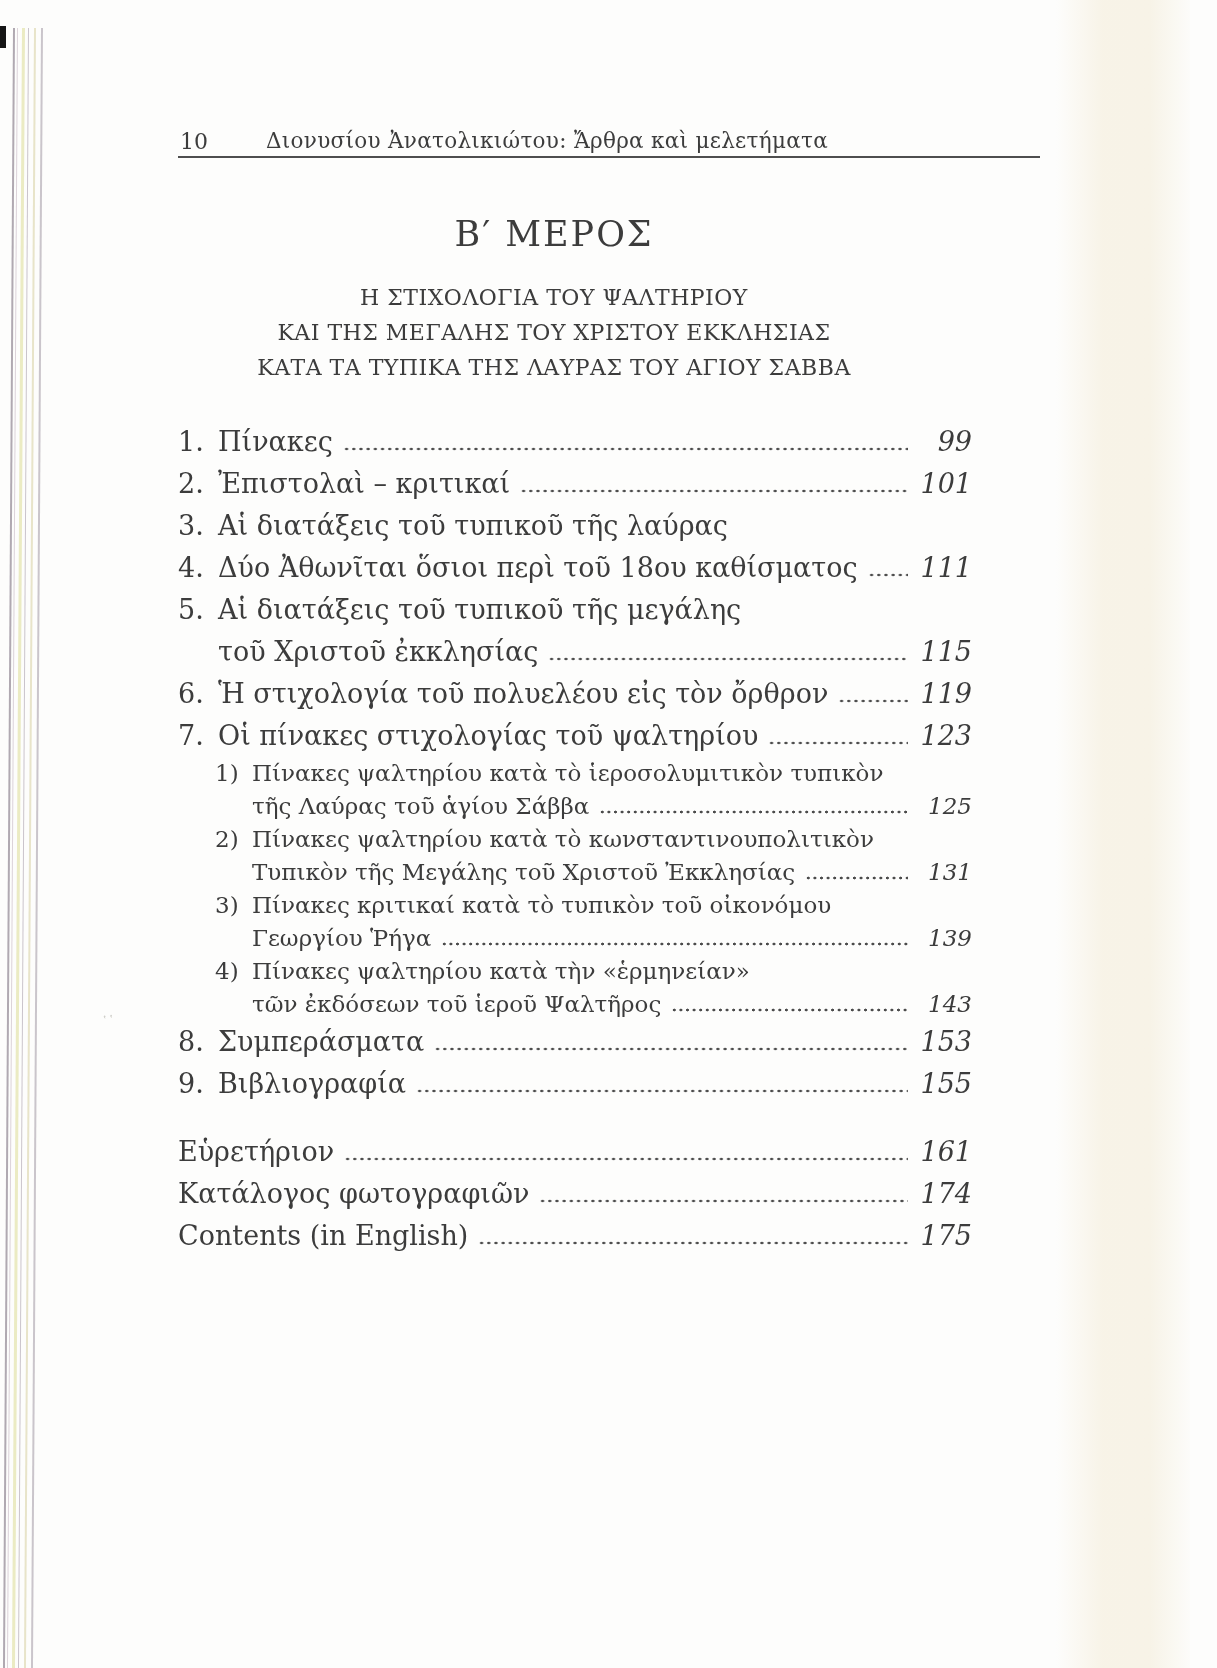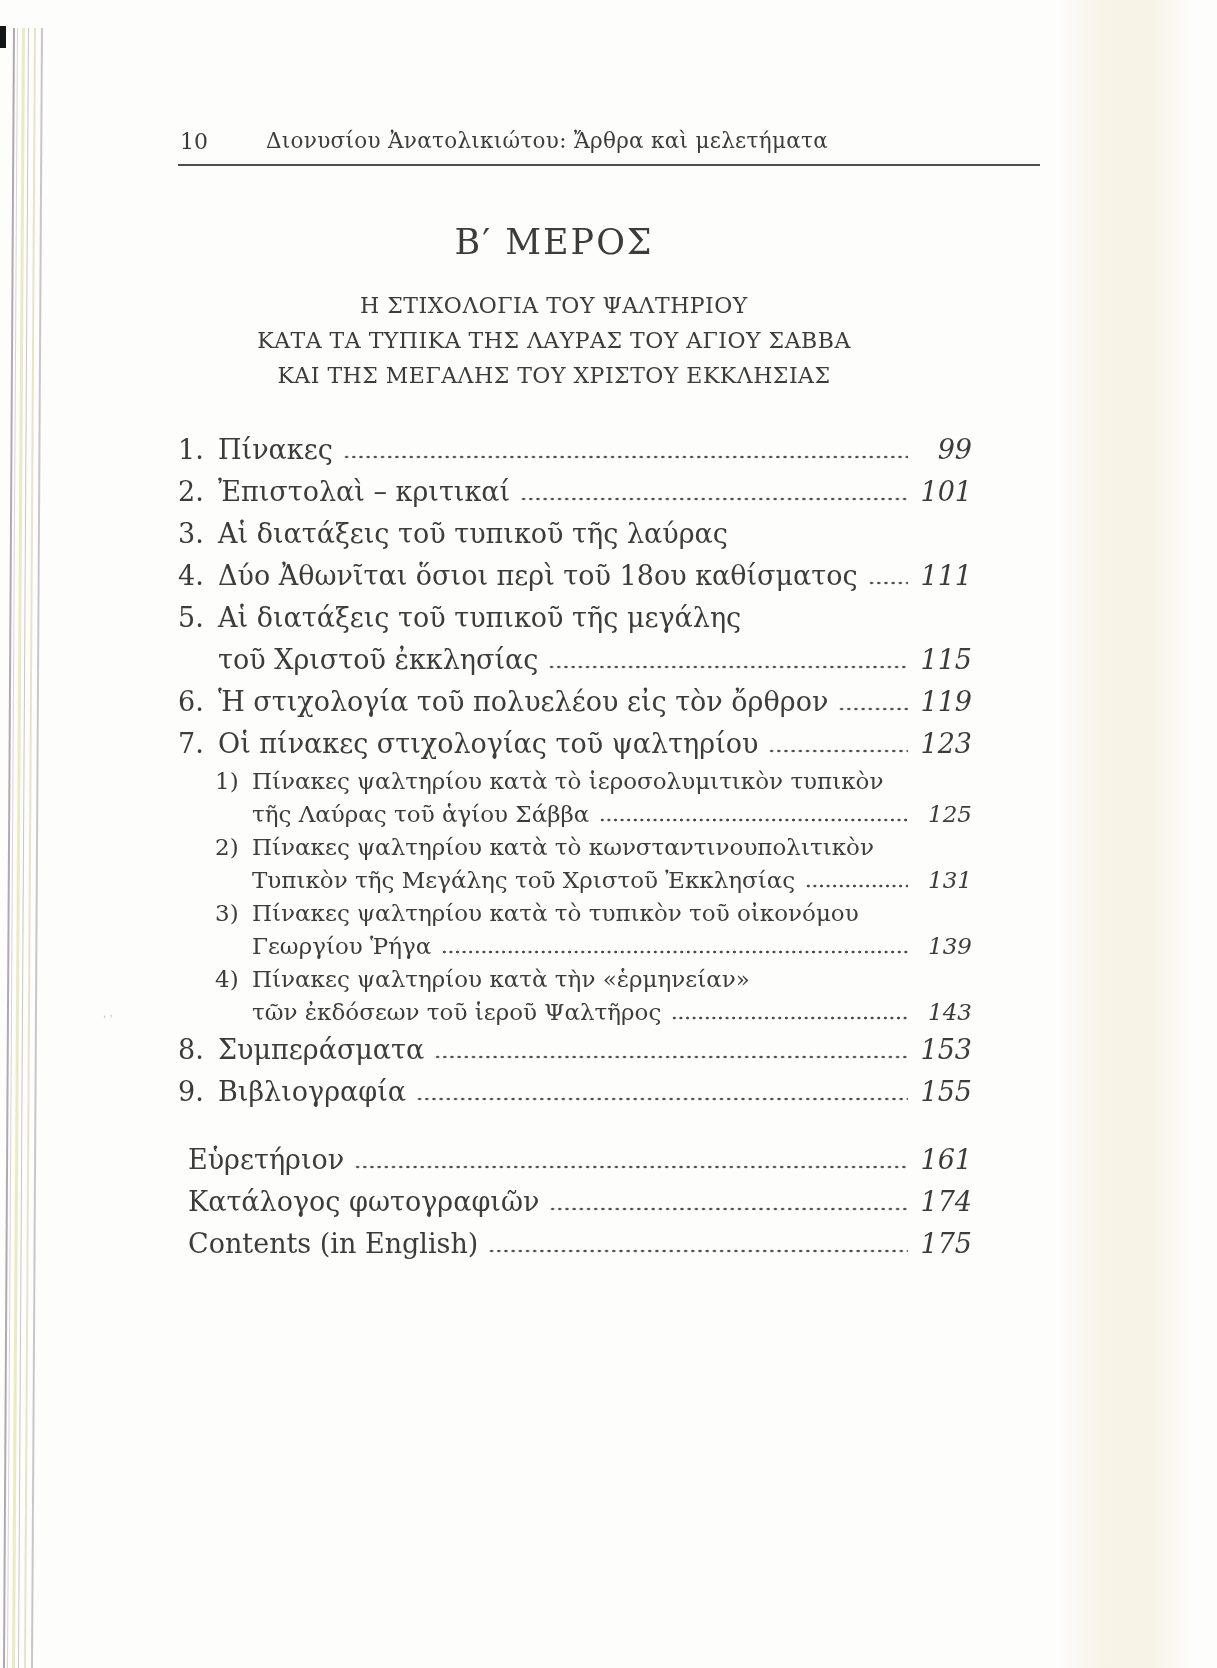--- a/index.html
+++ b/index.html
@@ -15,21 +15,21 @@
   .sl2{left:17px;width:1px;background:rgba(205,192,203,.7);}
   .sl3{left:22px;width:3px;background:rgba(230,230,180,.8);}
   .sl4{left:28px;width:1px;background:rgba(168,158,170,.6);}
   .sl5{left:34px;width:2px;background:rgba(222,216,180,.7);}
   .sl6{left:41px;width:2px;background:rgba(160,152,162,.55);}
   .right-band{position:absolute;top:0;bottom:0;left:1056px;width:134px;
     background:linear-gradient(90deg,rgba(243,235,214,0) 0%,rgba(243,235,214,.55) 35%,rgba(241,233,210,.5) 70%,rgba(248,244,232,.12) 100%);}
   .stray-mark{position:absolute;left:102px;top:1014px;font-size:13px;color:rgba(140,138,128,.4);transform:rotate(-8deg);}
   
   .header-wrap{margin:128px 177px 0 178px;position:relative;
-    border-bottom:2px solid #4e4e4e;padding-bottom:11px;}
+    border-bottom:2px solid #4e4e4e;padding-bottom:3px;}
   .hdr-num{position:absolute;left:2px;top:1px;font-size:22px;}
   .hdr-title{text-align:center;padding-right:124px;font-size:21.5px;letter-spacing:.3px;}
   
   .title-block{margin:58px 287px 0 178px;text-align:center;}
   .part-title{font-size:35px;letter-spacing:2px;line-height:36px;}
   .subtitle{margin-top:28px;font-size:22px;line-height:35px;letter-spacing:.5px;}
   
   .toc{margin:36px 245px 0 178px;}
   .row{display:flex;align-items:baseline;font-size:27px;line-height:42px;}
   .row .num{flex:none;width:40px;}
@@ -39,21 +39,21 @@
     background-image:radial-gradient(circle,#4b4b4b 1.35px,rgba(0,0,0,0) 1.6px);
     background-size:7.2px 6px;background-repeat:repeat-x;background-position:0 1px;}
   .row.cont .txt{margin-left:40px;}
   
   .row.sub{margin-left:37px;font-size:23px;line-height:33px;}
   .row.sub .num{width:37px;}
   .row.sub.cont .txt{margin-left:37px;text-align:right;}
   .row.sub .leader{background-size:6.6px 6px;margin-bottom:1px;}
   
   .back{margin-top:26px;}
-  .back .row .txt{margin-left:10px;}
+  .back .row .txt{margin-left:0;}
 </style>
 </head>
 <body>
 
 <div class="corner-mark"></div>
 <div class="scan-line sl1"></div>
 <div class="scan-line sl2"></div>
 <div class="scan-line sl3"></div>
 <div class="scan-line sl4"></div>
 <div class="scan-line sl5"></div>
@@ -63,22 +63,22 @@
 
 <div class="header-wrap">
   <span class="hdr-num">10</span>
   <div class="hdr-title">Διονυσίου Ἀνατολικιώτου: Ἄρθρα καὶ μελετήματα</div>
 </div>
 
 <div class="title-block">
   <div class="part-title">Β′ ΜΕΡΟΣ</div>
   <div class="subtitle">
     <div>Η ΣΤΙΧΟΛΟΓΙΑ ΤΟΥ ΨΑΛΤΗΡΙΟΥ</div>
+    <div>ΚΑΙ ΤΗΣ ΜΕΓΑΛΗΣ ΤΟΥ ΧΡΙΣΤΟΥ ΕΚΚΛΗΣΙΑΣ</div>
     <div>ΚΑΤΑ ΤΑ ΤΥΠΙΚΑ ΤΗΣ ΛΑΥΡΑΣ ΤΟΥ ΑΓΙΟΥ ΣΑΒΒΑ</div>
-    <div>ΚΑΙ ΤΗΣ ΜΕΓΑΛΗΣ ΤΟΥ ΧΡΙΣΤΟΥ ΕΚΚΛΗΣΙΑΣ</div>
   </div>
 </div>
 
 <div class="toc">
 
   <div class="row">
     <span class="num">1.</span>
     <span class="txt">Πίνακες</span>
     <span class="leader"></span>
     <span class="pg">99</span>
@@ -142,21 +142,21 @@
     <span class="txt">Πίνακες ψαλτηρίου κατὰ τὸ κωνσταντινουπολιτικὸν</span>
   </div>
   <div class="row sub cont">
     <span class="txt">Τυπικὸν τῆς Μεγάλης τοῦ Χριστοῦ Ἐκκλησίας</span>
     <span class="leader"></span>
     <span class="pg">131</span>
   </div>
 
   <div class="row sub">
     <span class="num">3)</span>
-    <span class="txt">Πίνακες ψαλτηρίου κατὰ τὸ τυπικὸν τοῦ οἰκονόμου</span>
+    <span class="txt">Πίνακες κριτικαί κατὰ τὸ τυπικὸν τοῦ οἰκονόμου</span>
   </div>
   <div class="row sub cont">
     <span class="txt">Γεωργίου Ῥήγα</span>
     <span class="leader"></span>
     <span class="pg">139</span>
   </div>
 
   <div class="row sub">
     <span class="num">4)</span>
     <span class="txt">Πίνακες ψαλτηρίου κατὰ τὴν «ἑρμηνείαν»</span>

